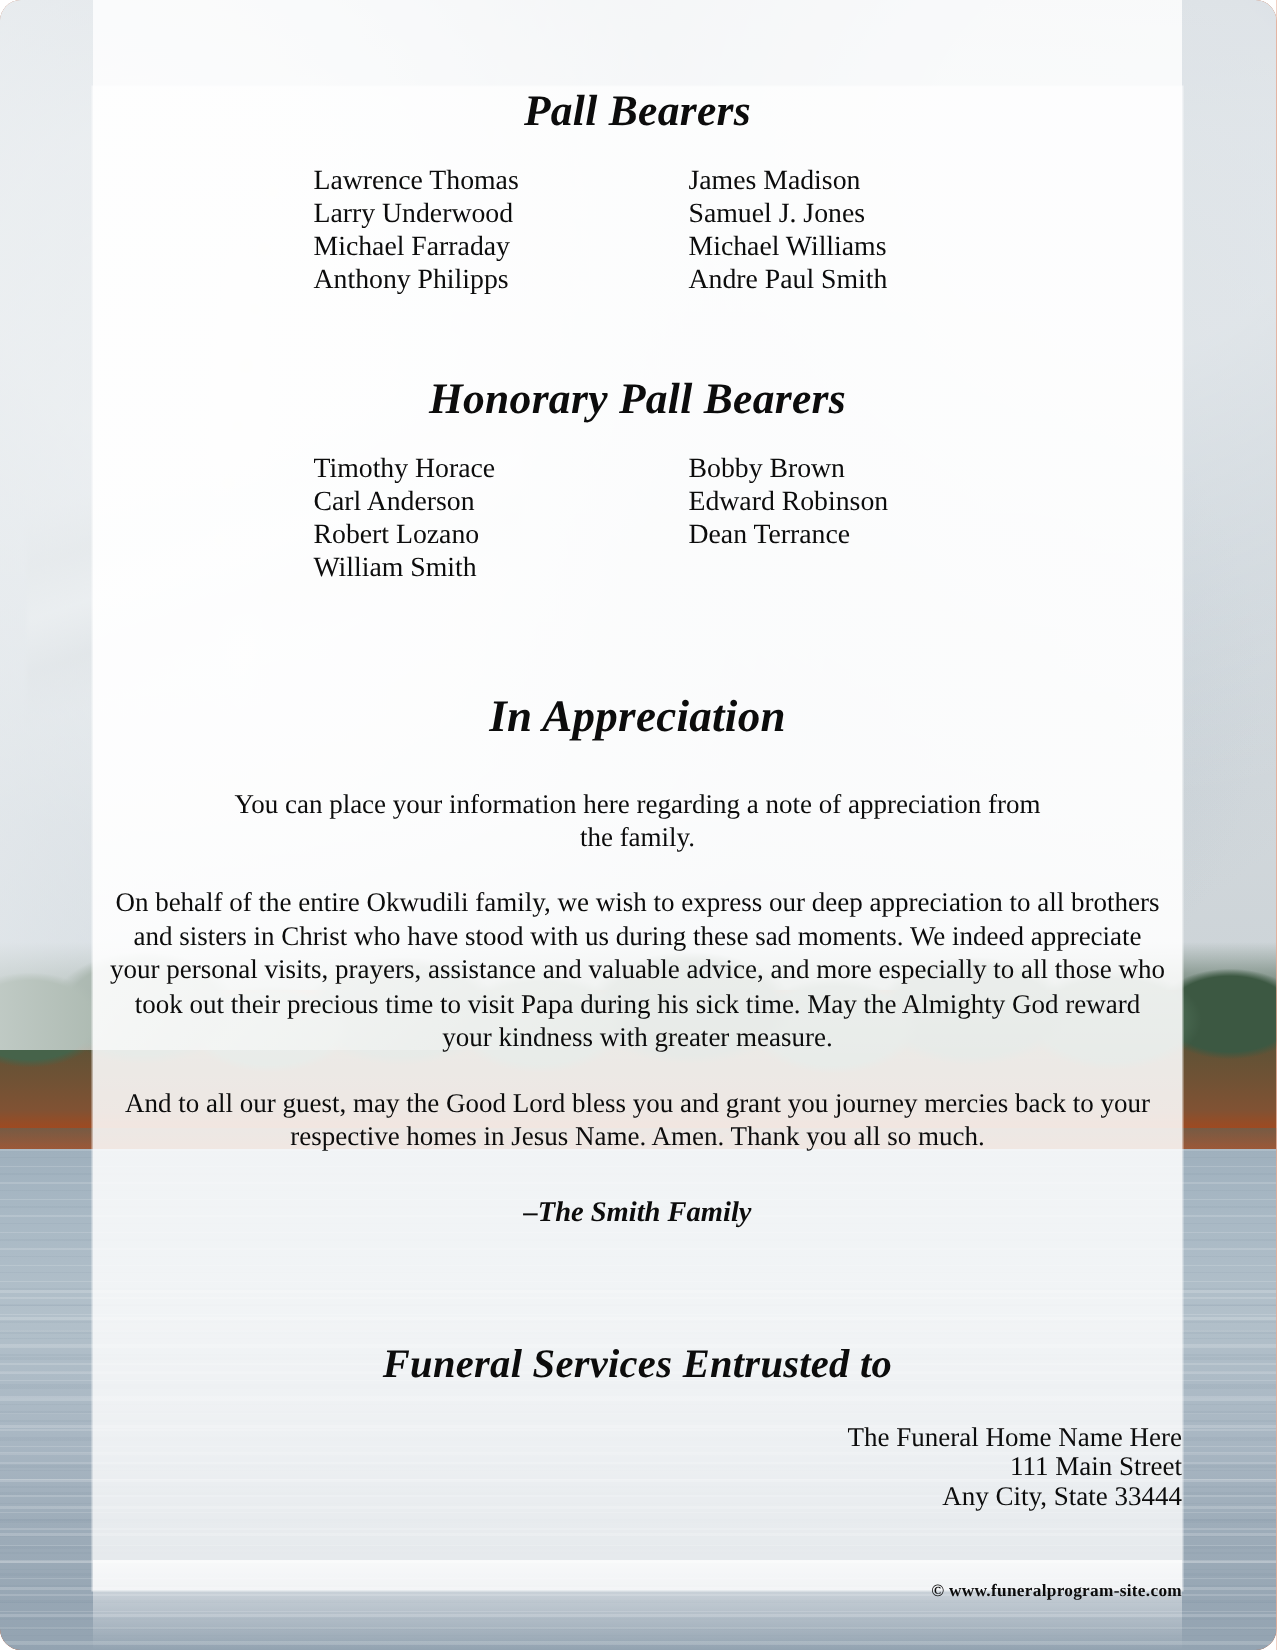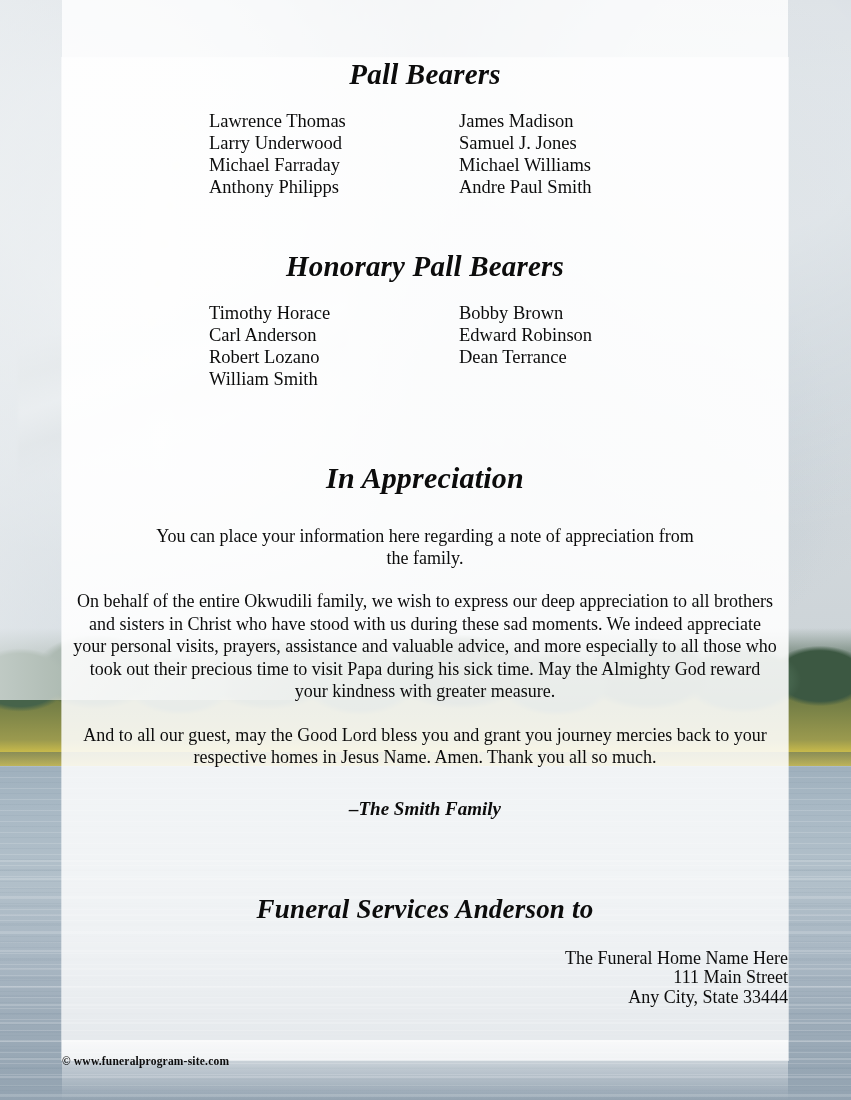--- a/index.html
+++ b/index.html
@@ -9,21 +9,22 @@
   }
   body {
     font-family: "Liberation Serif", "DejaVu Serif", serif;
   }
 
   #page {
     position: relative;
     width: 851px;
     height: 1100px;
     overflow: hidden;
-    background: #fde047;
+    background: #c2410c;
+    border-radius: 14px;
   }
 
   
   .bg-layer { position: absolute; left: 0; top: 0; width: 851px; height: 1100px; }
 
   
   .bg-sky {
     height: 660px;
     background:
       linear-gradient(to bottom,
@@ -217,21 +218,21 @@
     margin-top: 29px;
   }
 
   .service-lines {
     text-align: right;
     font-size: 18px;
     line-height: 19.6px;
     margin-top: 24px;
   }
   .copyright {
-    text-align: left;
+    text-align: right;
     font-size: 11.5px;
     font-weight: bold;
     letter-spacing: .2px;
     margin-top: 48px;
   }
 </style>
 </head>
 <body>
 
 <div id="page">
@@ -283,21 +284,21 @@
         <div class="name-row">Dean Terrance</div>
       </div>
     </div>
 
     <div class="heading h-apprec">In Appreciation</div>
     <div class="intro">You can place your information here regarding a note of appreciation from the family.</div>
     <div class="body-para">On behalf of the  entire  Okwudili family, we  wish to express our deep appreciation to all  brothers and sisters in Christ who have stood with us during these sad moments.  We indeed appreciate your personal visits, prayers, assistance and valuable advice, and more especially to all those who took out  their precious time to visit Papa during his sick time.  May the Almighty God reward your kindness with greater measure.</div>
     <div class="body-para">And to all our guest, may the  Good Lord  bless you  and grant you journey mercies back to your respective homes in Jesus Name.  Amen. Thank you all so much.</div>
     <div class="signature">–The Smith Family</div>
 
-    <div class="heading h-entrusted">Funeral Services Anderson to</div>
+    <div class="heading h-entrusted">Funeral Services Entrusted to</div>
     <div class="service-lines">
       <div>The Funeral Home Name Here</div>
       <div>111 Main Street</div>
       <div>Any City, State 33444</div>
     </div>
 
     <div class="copyright">© www.funeralprogram-site.com</div>
 
   </div>
 </div>

